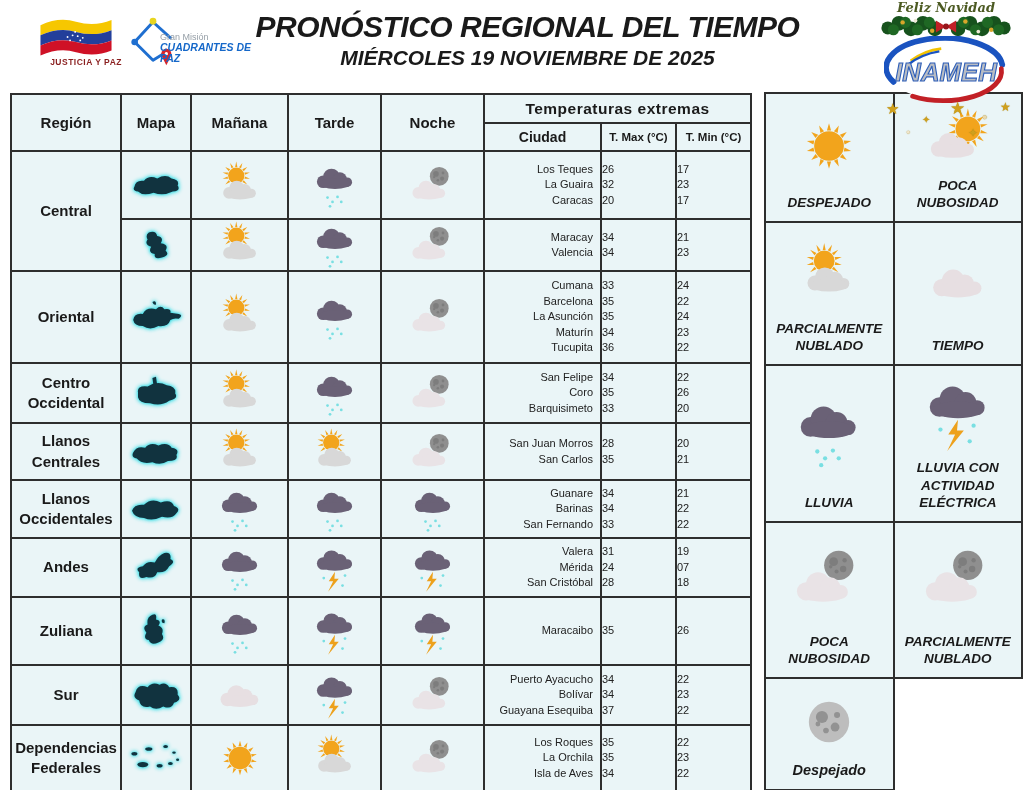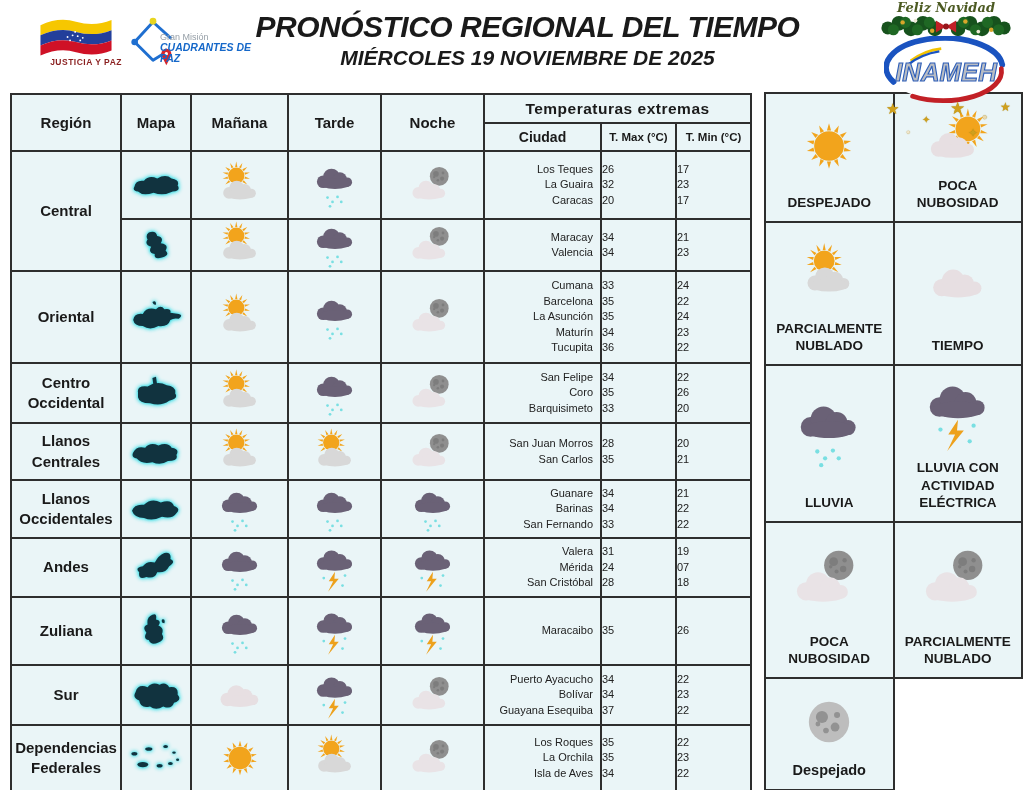--- a/index.html
+++ b/index.html
@@ -35,21 +35,21 @@
   td.mapcell,td.iconcell{text-align:center;vertical-align:middle;}
   td.cities div{font-size:11px;text-align:right;padding-right:7px;line-height:15.5px;color:#222;}
   td.temps div{font-size:11px;line-height:15.5px;color:#222;}
   svg{vertical-align:middle;}
   .map{filter:drop-shadow(0 0 2px #44e0e8) drop-shadow(0 0 1px #44e0e8);}
   
   .legend{position:absolute;left:765px;top:93px;width:257px;display:grid;
           grid-template-columns:1fr 1fr;grid-template-rows:129px 143px 157px 156px 112px;}
   .legend-cell{border:2px solid #2e2e2e;margin:-1px;background:#eaf5f7;display:flex;flex-direction:column;}
   .legend-cell .licon{flex:1;display:flex;align-items:center;justify-content:center;padding-top:3px;}
-  .llabel{font-weight:bold;font-size:13.5px;text-align:center;line-height:1.3;padding:0 5px 9px;}
+  .llabel{font-weight:bold;font-size:13.5px;text-align:center;line-height:1.3;padding:0 5px 9px;font-style:italic;}
   .llabel.lc{font-size:14.5px;}
   .blank{border:none;background:transparent;margin:0;}
 </style>
 </head>
 <body>
 
 <div class="hdr">
   <div class="flag-logo">
     <svg viewBox="0 0 96 52" width="92" height="44">
       <path d="M6,12 Q28,2 48,8 Q70,14 90,6 L90,18 Q70,26 48,20 Q28,14 6,24 Z" fill="#f6c700"></path>

